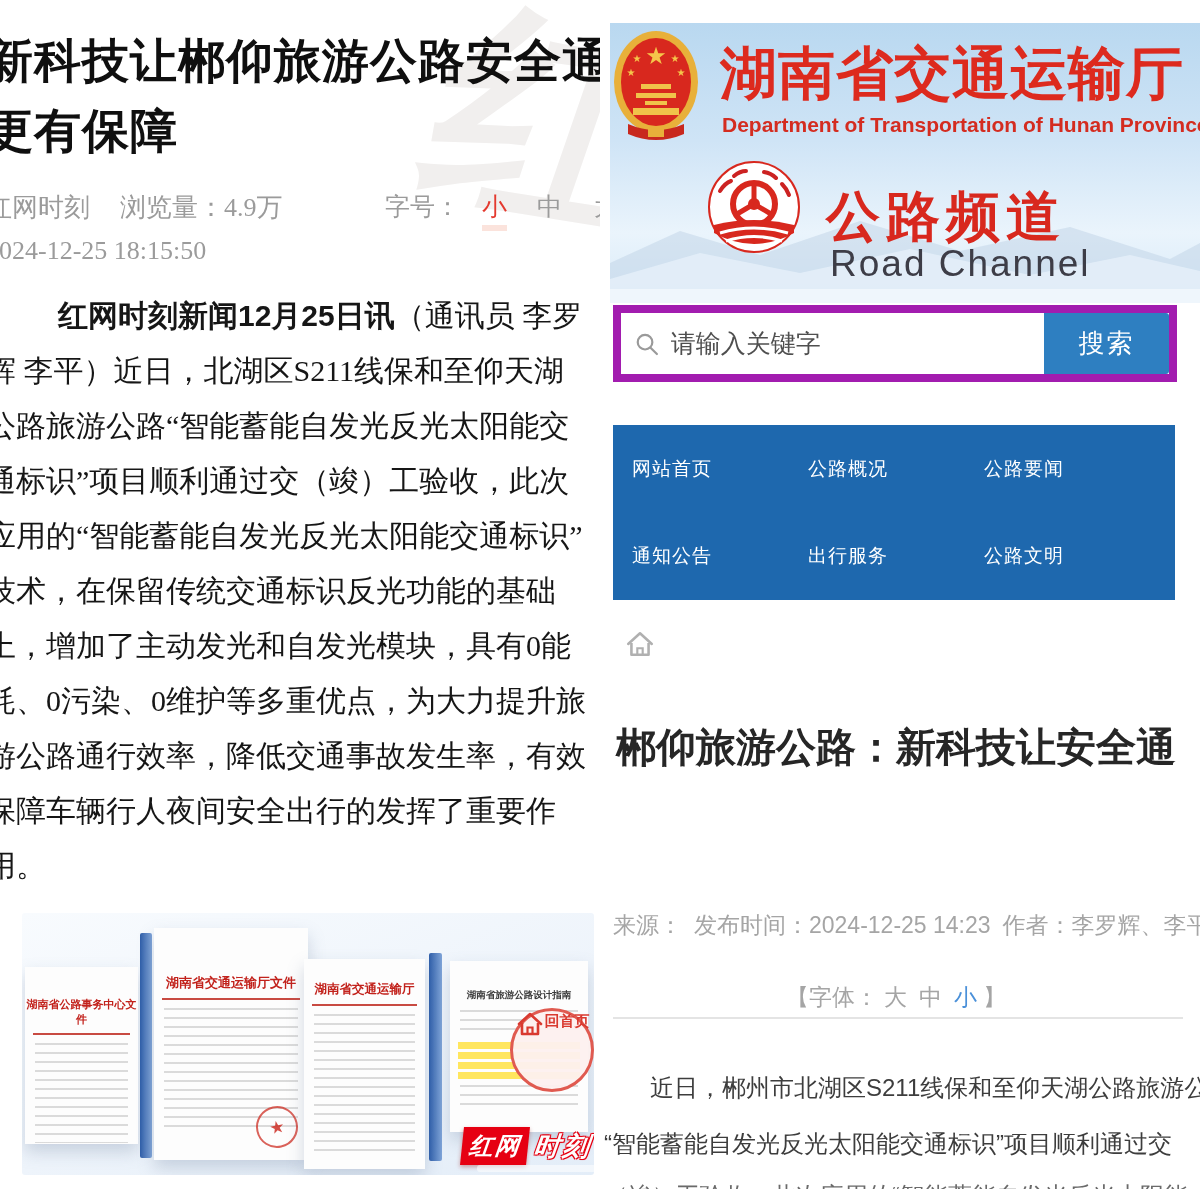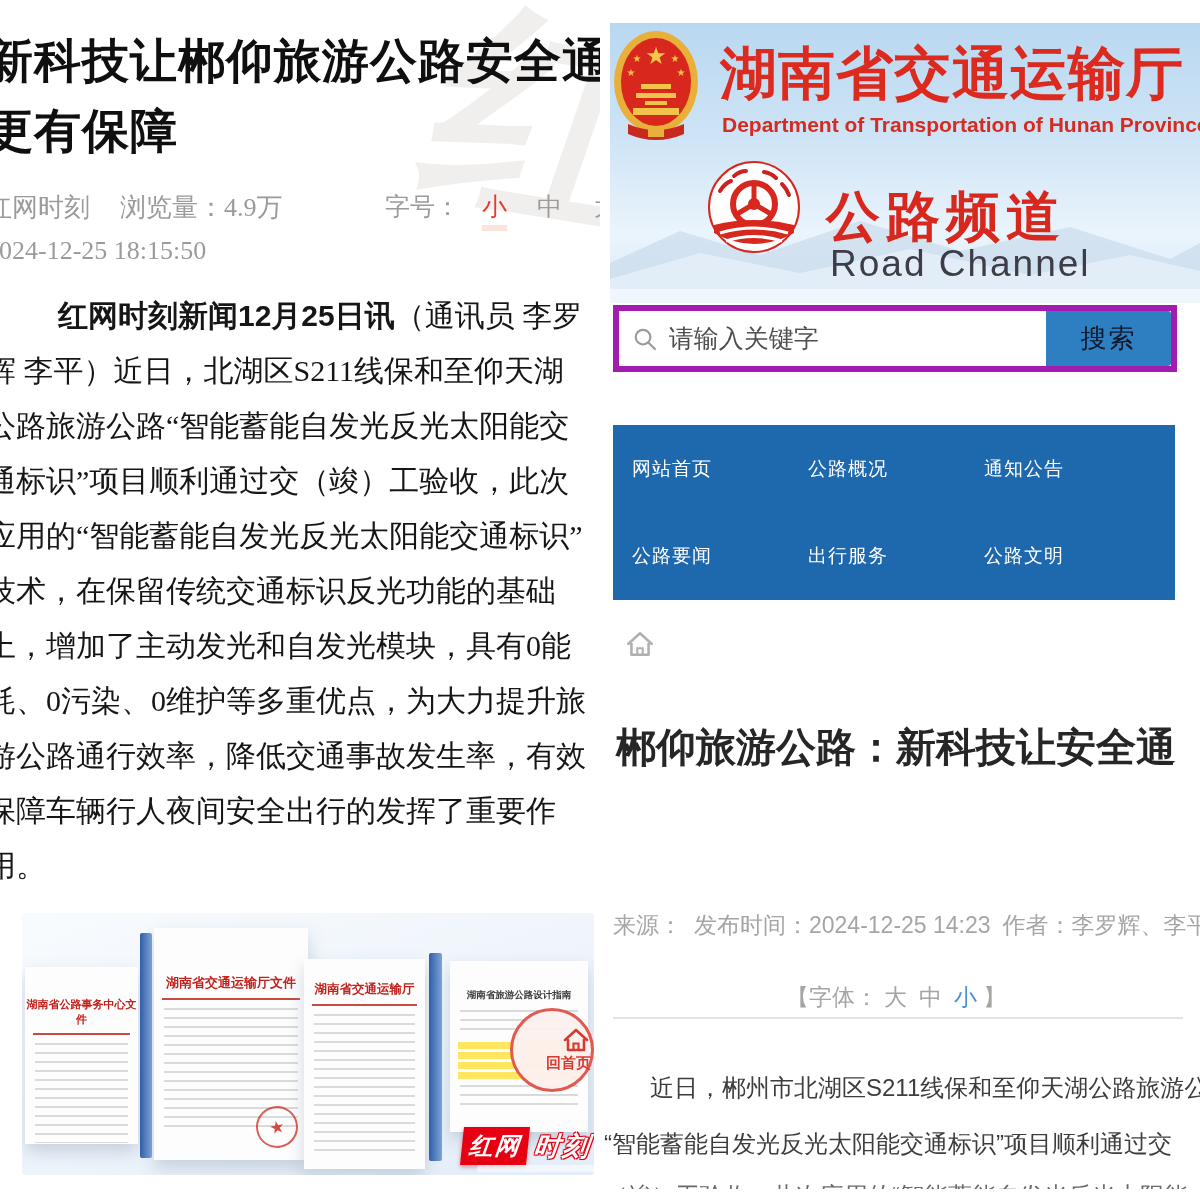--- a/index.html
+++ b/index.html
@@ -46,49 +46,49 @@
   .doc3 .doc-title { margin-top:22px; font-size:12.5px; }
   .doc4 { left:428px; top:48px; width:138px; height:171px; }
   .doc4 .doc-title { margin-top:28px; font-size:9.5px; color:#3a3a3a; }
   .spine { position:absolute; width:12px; background:linear-gradient(to right,#2f5ea8,#7fa4d8); border-radius:2px; }
   .spine1 { left:118px; top:20px; height:225px; }
   .spine2 { left:407px; top:40px; height:208px; width:13px; }
   .seal { position:absolute; right:10px; bottom:12px; width:42px; height:42px; border:2px solid rgba(205,45,35,.75);
     border-radius:50%; display:flex; align-items:center; justify-content:center; color:rgba(205,45,35,.85); font-size:17px; transform:rotate(-12deg); }
   .hl { height:7px; background:#ffe34d; margin:3px 8px; opacity:.9; }
   .home-btn { position:absolute; left:488px; top:95px; width:84px; height:84px; border-radius:50%;
-    background:rgba(253,240,239,.95); border:3px solid #e05a50; display:flex; flex-direction:column;
-    align-items:flex-end; justify-content:center; cursor:pointer; }
+    background:rgba(253,240,239,.95); border:3px solid #e05a50; display:flex; 
+    align-items:flex-start; justify-content:center; cursor:pointer; }
   .home-btn .hb-label { color:#d93a30; font-size:15px; font-weight:bold; margin-top:1px; }
   .rednet { position:absolute; left:440px; top:214px; display:flex; align-items:center; transform:skewX(-6deg); }
   .rednet .rn1 { background:#e60012; color:#fff; font-weight:800; font-style:italic; font-size:24px;
     padding:3px 7px; letter-spacing:2px; box-shadow:0 2px 4px rgba(150,30,30,.4); }
   .rednet .rn2 { margin-left:6px; color:#fdfdfd; font-weight:800; font-style:italic; font-size:26px; letter-spacing:3px;
     text-shadow:0 0 2px #e60012, 1px 1px 0 #e60012, -1px -1px 0 #e60012, 1px -1px 0 #e60012, -1px 1px 0 #e60012; }
   .rn-caption { position:absolute; left:455px; top:252px; width:120px; height:7px; background:rgba(255,255,255,.55); border-radius:3px; }
 
   
   .r-banner { position:absolute; left:10px; top:23px; right:0; height:280px; overflow:hidden;
     background:linear-gradient(180deg,#b9d8f0 0%, #cfe4f6 42%, #eaf4fc 75%, #d8eaf8 100%); }
   .r-banner svg.mountains { position:absolute; left:0; bottom:0; width:100%; height:110px; }
   .r-emblem { position:absolute; left:2px; top:5px; width:88px; height:118px; }
   .r-org-cn { position:absolute; left:110px; top:16px; font-size:57px; font-weight:bold; color:#dd2a1e;
     letter-spacing:1px; white-space:nowrap; line-height:1.2; }
   .r-org-en { position:absolute; left:112px; top:90px; font-size:21px; font-weight:bold; color:#d42c20; white-space:nowrap; }
   .r-roadlogo { position:absolute; left:96px; top:136px; width:96px; height:96px; }
   .r-channel-cn { position:absolute; left:216px; top:158px; font-size:54px; font-weight:bold; color:#d8281e; letter-spacing:6px; white-space:nowrap;text-align:center; }
   .r-channel-en { position:absolute; left:220px; top:220px; font-size:37px; font-weight:500; color:#3d3d47; letter-spacing:2px; white-space:nowrap; }
 
-  .r-search { position:absolute; left:13px; top:305px; width:564px; height:67px; border:6px solid #a21caf;
+  .r-search { position:absolute; left:13px; top:305px; width:564px; height:77px; border:8px solid #a21caf;
     background:#fff; display:flex; align-items:stretch; }
   .r-search .si-wrap { flex:1; display:flex; align-items:center; padding-left:14px; }
   .r-search input { border:none; outline:none; font-size:25px; color:#4a4a4a; margin-left:12px; width:100%;
     font-family:"Liberation Sans",sans-serif; background:transparent; }
   .r-search input::placeholder { color:#4f4f4f; opacity:1; }
-  .s-btn { width:125px; background:#2e7fc1; color:#0f172a; font-size:26px; display:flex; align-items:center;
+  .s-btn { width:125px; background:#2e7fc1; color:#ffffff; font-size:26px; display:flex; align-items:center;
     justify-content:center; cursor:pointer; border-radius:0 3px 3px 0; letter-spacing:2px; }
 
   .r-nav { position:absolute; left:13px; top:425px; width:562px; height:175px; background:#1e68ae;
     display:grid; grid-template-columns:176px 176px 1fr; grid-template-rows:1fr 1fr; align-items:center;
     padding-left:19px; }
   .r-nav .nav-item { color:#fff; font-size:19px; letter-spacing:1px; cursor:pointer; white-space:nowrap; }
 
   .r-breadcrumb { position:absolute; left:25px; top:630px; display:flex; align-items:center; gap:14px;
     color:#9b9b9b; font-size:26px; }
   .r-title { position:absolute; left:13px; top:720px; width:566px; text-align:center; font-size:40px;
@@ -243,22 +243,22 @@
           <line x1="17" y1="17" x2="24" y2="24" stroke="#9a9a9a" stroke-width="2.4" stroke-linecap="round"></line>
         </svg>
         <input type="text" readonly="" placeholder="请输入关键字" style="">
       </div>
       <div class="s-btn">搜索</div>
     </div>
 
     <div class="r-nav">
       <div class="nav-item">网站首页</div>
       <div class="nav-item">公路概况</div>
+      <div class="nav-item">公路要闻</div>
       <div class="nav-item">通知公告</div>
-      <div class="nav-item">公路要闻</div>
       <div class="nav-item">出行服务</div>
       <div class="nav-item">公路文明</div>
     </div>
 
     <div class="r-breadcrumb">
       <svg width="30" height="28" viewBox="0 0 28 26">
         <path d="M3 13 L14 3 L25 13" fill="none" stroke="#b0b0b0" stroke-width="2.4" stroke-linecap="round" stroke-linejoin="round"></path>
         <path d="M6 12 V23 H22 V12" fill="none" stroke="#b0b0b0" stroke-width="2.4" stroke-linejoin="round"></path>
         <path d="M11.5 23 V17 H16.5 V23" fill="none" stroke="#b0b0b0" stroke-width="2"></path>
       </svg>

